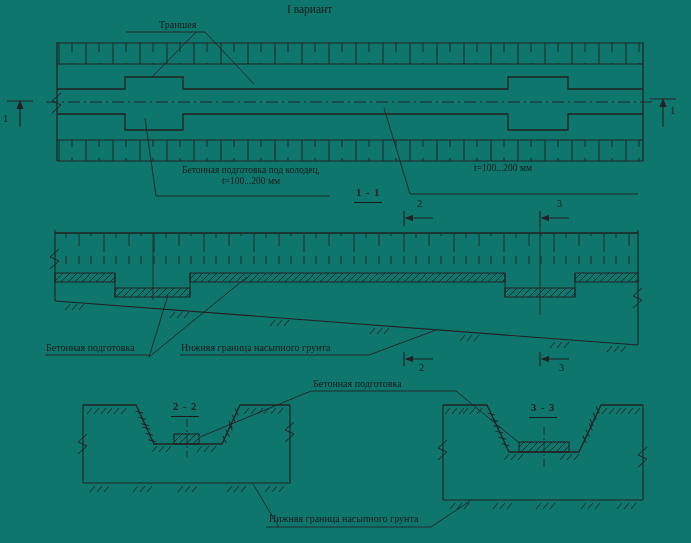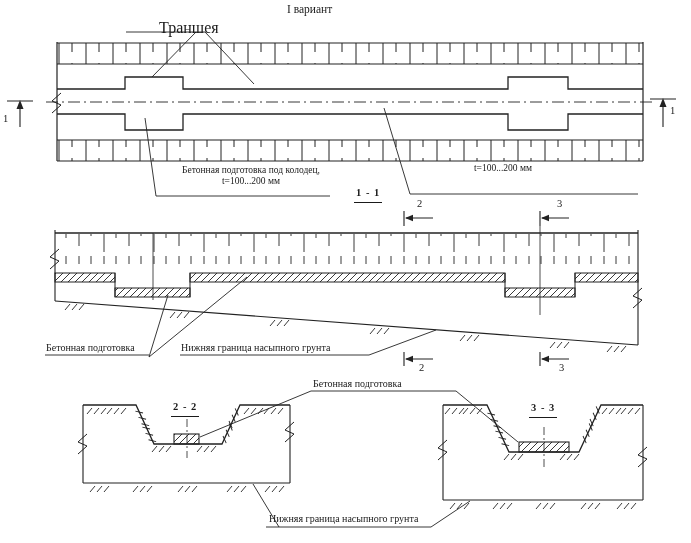--- a/index.html
+++ b/index.html
@@ -1,17 +1,17 @@
 <!DOCTYPE html>
 <html><head>
 <meta charset="utf-8">
 <style>
   html,body{margin:0;padding:0;background:#e8e8e8;}
   .stage{
-    position:relative;width:691px;height:543px;background:#ffffff;
+    position:relative;width:691px;height:543px;background:#0f766e;
     font-family:"Liberation Serif","DejaVu Serif",serif;color:#1a1a1a;overflow:hidden;
   }
   .stage svg{position:absolute;left:0;top:0;}
   .lbl{position:absolute;white-space:nowrap;font-size:10px;line-height:1.12;}
   .ttl{font-size:11.5px;}
   .small{font-size:9.5px;}
   .ctr{text-align:center;white-space:normal;}
   .sec{font-weight:bold;font-size:10.5px;border-bottom:1px solid #1a1a1a;padding:0 2px 3px 2px;letter-spacing:1px;}
   .mk{font-size:10.5px;}
 </style>
@@ -164,21 +164,21 @@
   </g>
 
   <g stroke="#222" fill="none" stroke-width="0.9">
     <path d="M311,391 H456 M311,391 L200,437 M456,391 L518,442"></path>
     <path d="M266,527 H431 M253,484 L279,527 M431,527 L470,501"></path>
   </g>
 </svg>
 
 <div class="lbl ttl" style="left:287px;top:3px;">I вариант</div>
 
-<div class="lbl" style="left:159px;top:19px;font-size:16px;">Траншея</div>
+<div class="lbl" style="left:159px;top:19px;font-size:10px;">Траншея</div>
 
 <div class="lbl small ctr" style="left:168px;top:165px;width:166px;">
   <div>Бетонная подготовка под колодец,</div>
   <div>t=100...200 мм</div>
 </div>
 
 <div class="lbl small ctr" style="left:410px;top:163px;width:186px;">
   <div>t=100...200 мм</div>
 </div>
 

